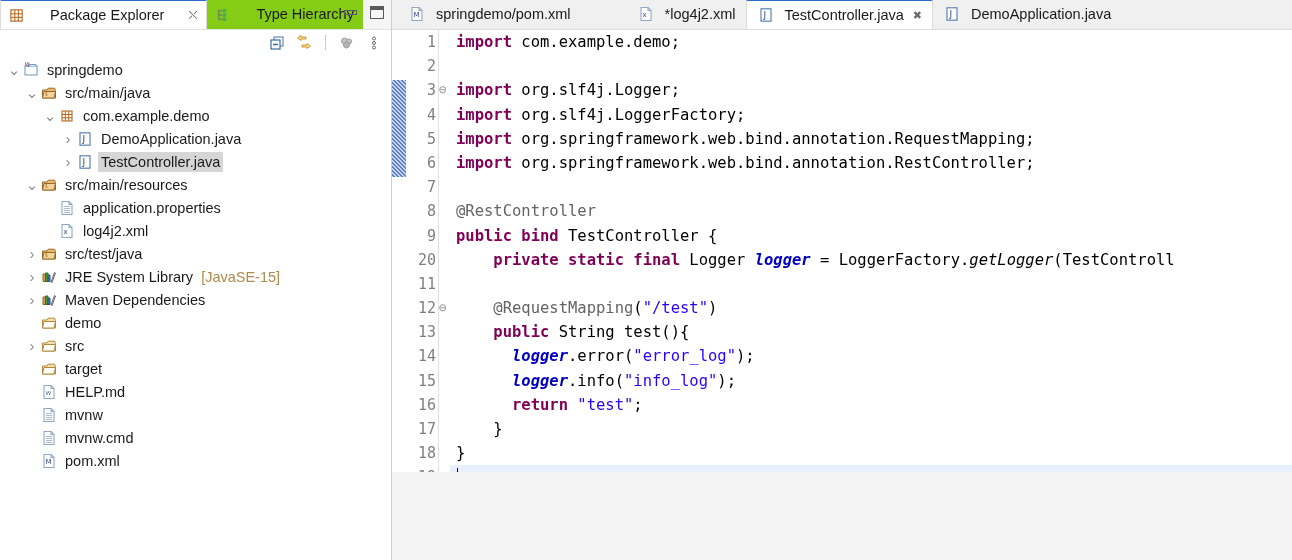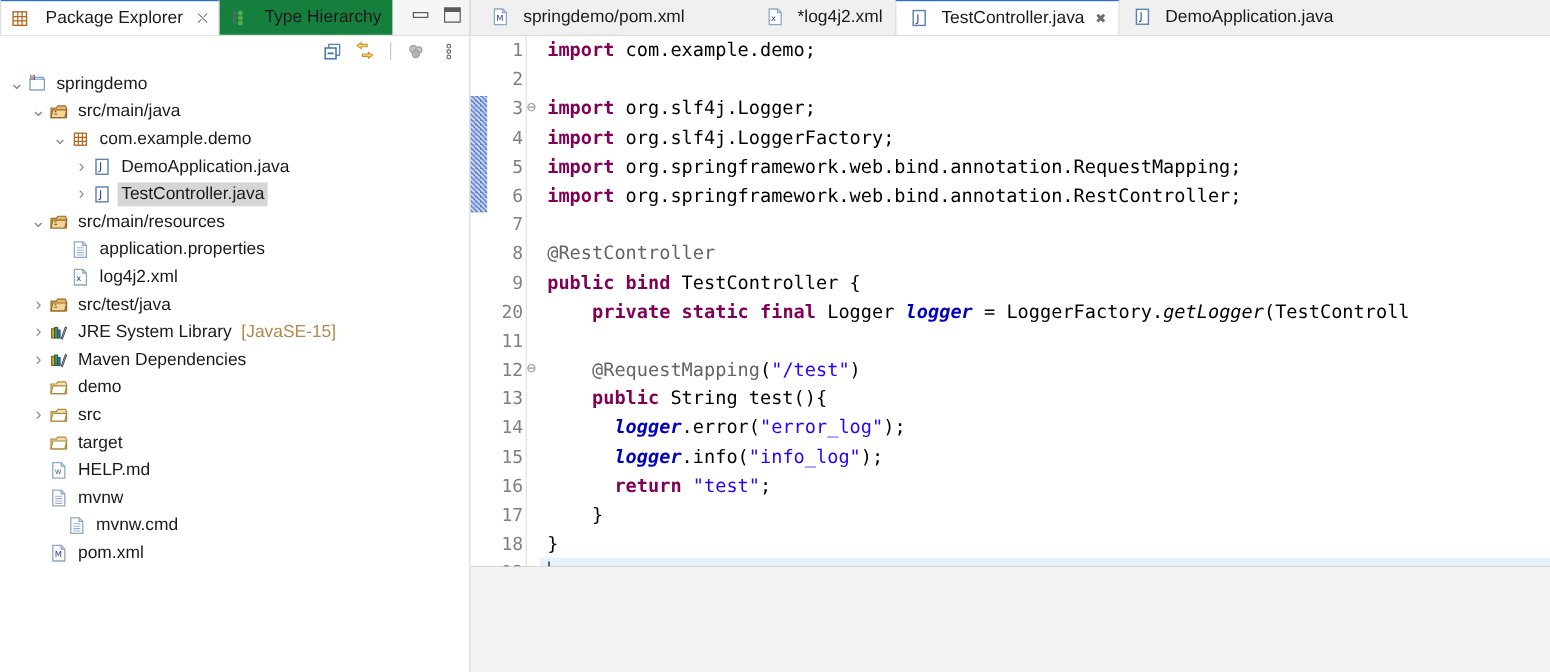--- a/index.html
+++ b/index.html
@@ -9,25 +9,25 @@
     font-family: "Liberation Sans", sans-serif;
     overflow: hidden;
   }
   .app { position: relative; width: 1292px; height: 560px; display: flex; background:#f3f3f3; }
 
   
   .left-view { width: 392px; height: 560px; background:#ffffff; display:flex; flex-direction:column;
                border-right:1px solid #d0d0d0; position:relative; }
   .view-tabbar { height: 30px; background:#f5f5f5; display:flex; align-items:flex-end; position:relative;
                  border-bottom:1px solid #e2e2e2; }
-  .view-tab { height:30px; display:flex; align-items:center; gap:9px; padding:0 9px 0 6px;
+  .view-tab { height:30px; display:flex; align-items:center; gap:21px; padding:0 9px 0 6px;
               font-size:14.5px; color:#1a1a1a; position:relative; white-space:nowrap; }
   .view-tab.active { background:#ffffff; border-top:2px solid #2a6fc9;
                      border-left:1px solid #dcdcdc; border-right:1px solid #dcdcdc; }
-  .view-tab.inactive { background:#15803d; }
+  .view-tab.inactive { background:#84cc16; }
   .tab-close { font-size:12px; color:#6c6c6c; margin-left:3px; }
   .win-btns { position:absolute; right:7px; top:6px; display:flex; gap:13px; align-items:center; }
   .btn-min { width:13px; height:5px; border:1.5px solid #5a5a5a; }
   .btn-max { width:14px; height:13px; border:1.5px solid #5a5a5a; border-top-width:4px; }
 
   .view-toolbar { height:25px; background:#ffffff; display:flex; align-items:center;
                   justify-content:flex-end; padding-right:8px; gap:9px; }
   .tb-sep { width:1px; height:15px; background:#c8c8c8; margin:0 3px; }
   .tb-btn { width:18px; height:18px; display:flex; align-items:center; justify-content:center; }
 
@@ -319,21 +319,21 @@
               <path d="M3 1.5 L10 1.5 L13 4.5 L13 14.5 L3 14.5 Z" fill="#ffffff" stroke="#8fa8c8" stroke-width="1.1"></path>
               <path d="M10 1.5 L10 4.5 L13 4.5" fill="none" stroke="#8fa8c8" stroke-width="1.1"></path>
               <line x1="5" x2="11" y1="6.5" y2="6.5" stroke="#9fb4cc" stroke-width="0.9"></line>
               <line x1="5" x2="11" y1="8.5" y2="8.5" stroke="#9fb4cc" stroke-width="0.9"></line>
               <line x1="5" x2="11" y1="10.5" y2="10.5" stroke="#9fb4cc" stroke-width="0.9"></line>
               <line x1="5" x2="11" y1="12.5" y2="12.5" stroke="#9fb4cc" stroke-width="0.9"></line>
             </svg>
           </span>
           <span class="tlabel">mvnw</span>
         </div>
-        <div class="row" style="padding-left: 39px;">
+        <div class="row" style="padding-left: 24px;">
           <span class="twisty"></span>
           <span class="ticon">
             <svg width="16" height="16" viewBox="0 0 16 16">
               <path d="M3 1.5 L10 1.5 L13 4.5 L13 14.5 L3 14.5 Z" fill="#ffffff" stroke="#8fa8c8" stroke-width="1.1"></path>
               <path d="M10 1.5 L10 4.5 L13 4.5" fill="none" stroke="#8fa8c8" stroke-width="1.1"></path>
               <line x1="5" x2="11" y1="6.5" y2="6.5" stroke="#9fb4cc" stroke-width="0.9"></line>
               <line x1="5" x2="11" y1="8.5" y2="8.5" stroke="#9fb4cc" stroke-width="0.9"></line>
               <line x1="5" x2="11" y1="10.5" y2="10.5" stroke="#9fb4cc" stroke-width="0.9"></line>
               <line x1="5" x2="11" y1="12.5" y2="12.5" stroke="#9fb4cc" stroke-width="0.9"></line>
             </svg>

